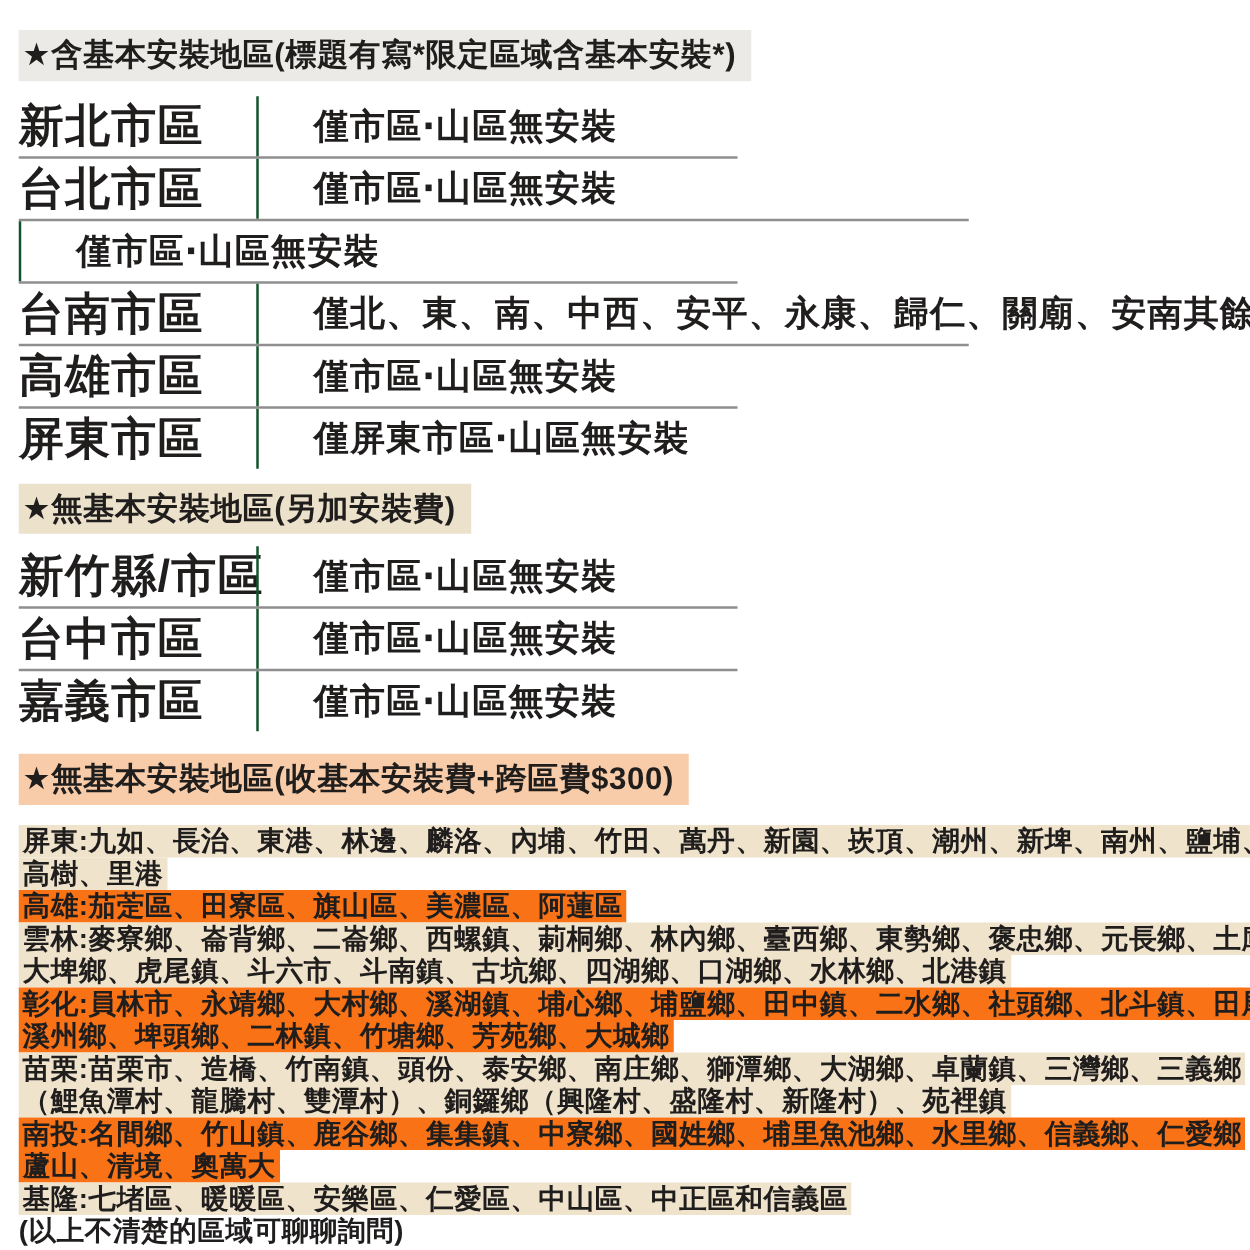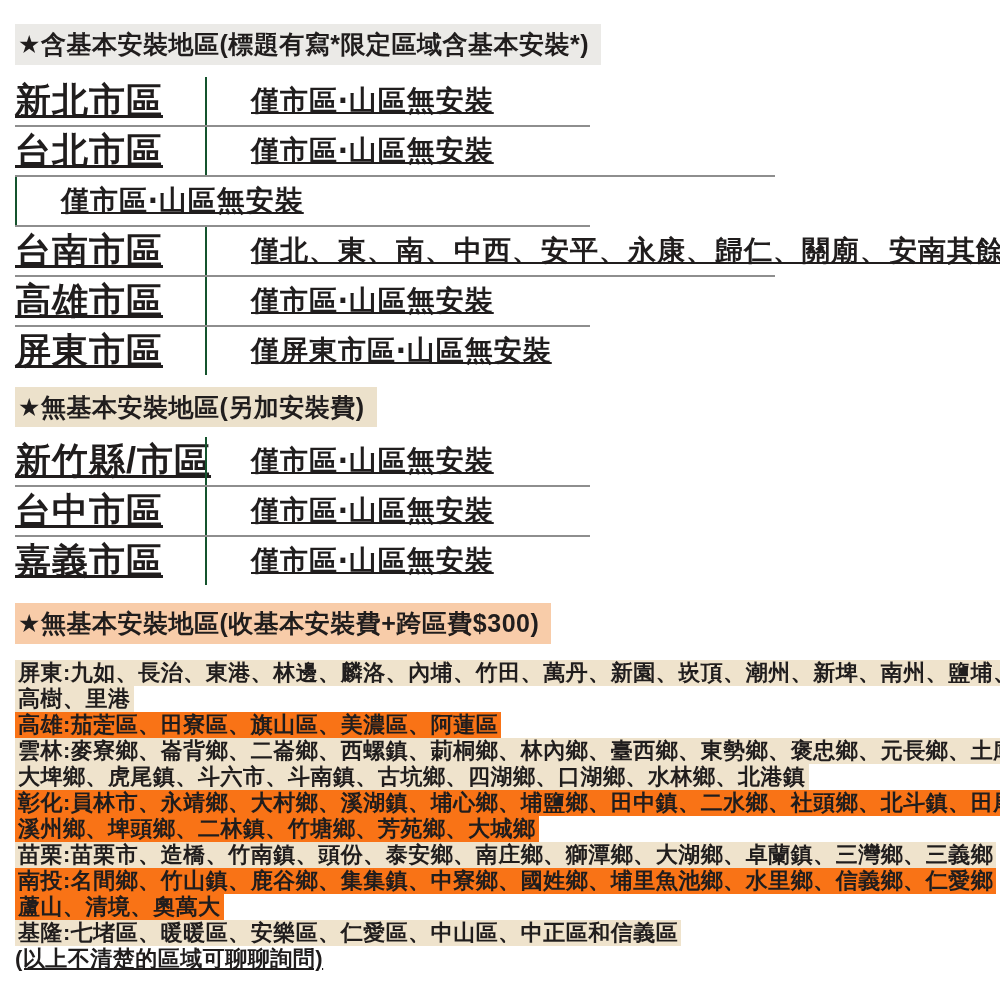--- a/index.html
+++ b/index.html
@@ -2,21 +2,21 @@
 <html><head>
 <meta charset="utf-8">
 <style>
   html,body{margin:0;padding:0;}
   body{
     width:1000px;height:1000px;background:#ffffff;
     font-family:"Liberation Sans","DejaVu Sans",sans-serif;
     font-weight:bold;color:#201d1d;
     -webkit-font-smoothing:antialiased;
   }
-  .page{padding:24px 0 0 15px;text-decoration:underline;}
+  .page{padding:24px 0 0 15px;}
 
   
   .hdr{display:inline-block;font-size:25px;line-height:1.3;padding:4px 12px 4px 3px;letter-spacing:0.5px;}
   .hdr1{background:#ebeae7;}
   .hdr2{background:#ece1cb;}
   .hdr3{background:#f8cca9;}
   .hdr-wrap{line-height:0;}
 
   
   .tbl{margin-top:12px;}
@@ -106,19 +106,20 @@
 
   <div class="body-sec">
     <div class="bline"><span class="hl cream">屏東:九如、長治、東港、林邊、麟洛、內埔、竹田、萬丹、新園、崁頂、潮州、新埤、南州、鹽埔、</span></div>
     <div class="bline"><span class="hl cream">高樹、里港</span></div>
     <div class="bline"><span class="hl peach">高雄:茄萣區、田寮區、旗山區、美濃區、阿蓮區</span></div>
     <div class="bline"><span class="hl cream">雲林:麥寮鄉、崙背鄉、二崙鄉、西螺鎮、莿桐鄉、林內鄉、臺西鄉、東勢鄉、褒忠鄉、元長鄉、土庫鎮</span></div>
     <div class="bline"><span class="hl cream">大埤鄉、虎尾鎮、斗六市、斗南鎮、古坑鄉、四湖鄉、口湖鄉、水林鄉、北港鎮</span></div>
     <div class="bline"><span class="hl peach">彰化:員林市、永靖鄉、大村鄉、溪湖鎮、埔心鄉、埔鹽鄉、田中鎮、二水鄉、社頭鄉、北斗鎮、田尾鄉</span></div>
     <div class="bline"><span class="hl peach">溪州鄉、埤頭鄉、二林鎮、竹塘鄉、芳苑鄉、大城鄉</span></div>
     <div class="bline"><span class="hl cream">苗栗:苗栗市、造橋、竹南鎮、頭份、泰安鄉、南庄鄉、獅潭鄉、大湖鄉、卓蘭鎮、三灣鄉、三義鄉</span></div>
+    <div class="bline"><span class="hl cream">（鯉魚潭村、龍騰村、雙潭村）、銅鑼鄉（興隆村、盛隆村、新隆村）、苑裡鎮</span></div>
     <div class="bline"><span class="hl peach">南投:名間鄉、竹山鎮、鹿谷鄉、集集鎮、中寮鄉、國姓鄉、埔里魚池鄉、水里鄉、信義鄉、仁愛鄉</span></div>
     <div class="bline"><span class="hl peach">蘆山、清境、奧萬大</span></div>
     <div class="bline"><span class="hl cream">基隆:七堵區、暖暖區、安樂區、仁愛區、中山區、中正區和信義區</span></div>
     <div class="bline footnote">(以上不清楚的區域可聊聊詢問)</div>
   </div>
 
 </div>
 
 </body></html>

